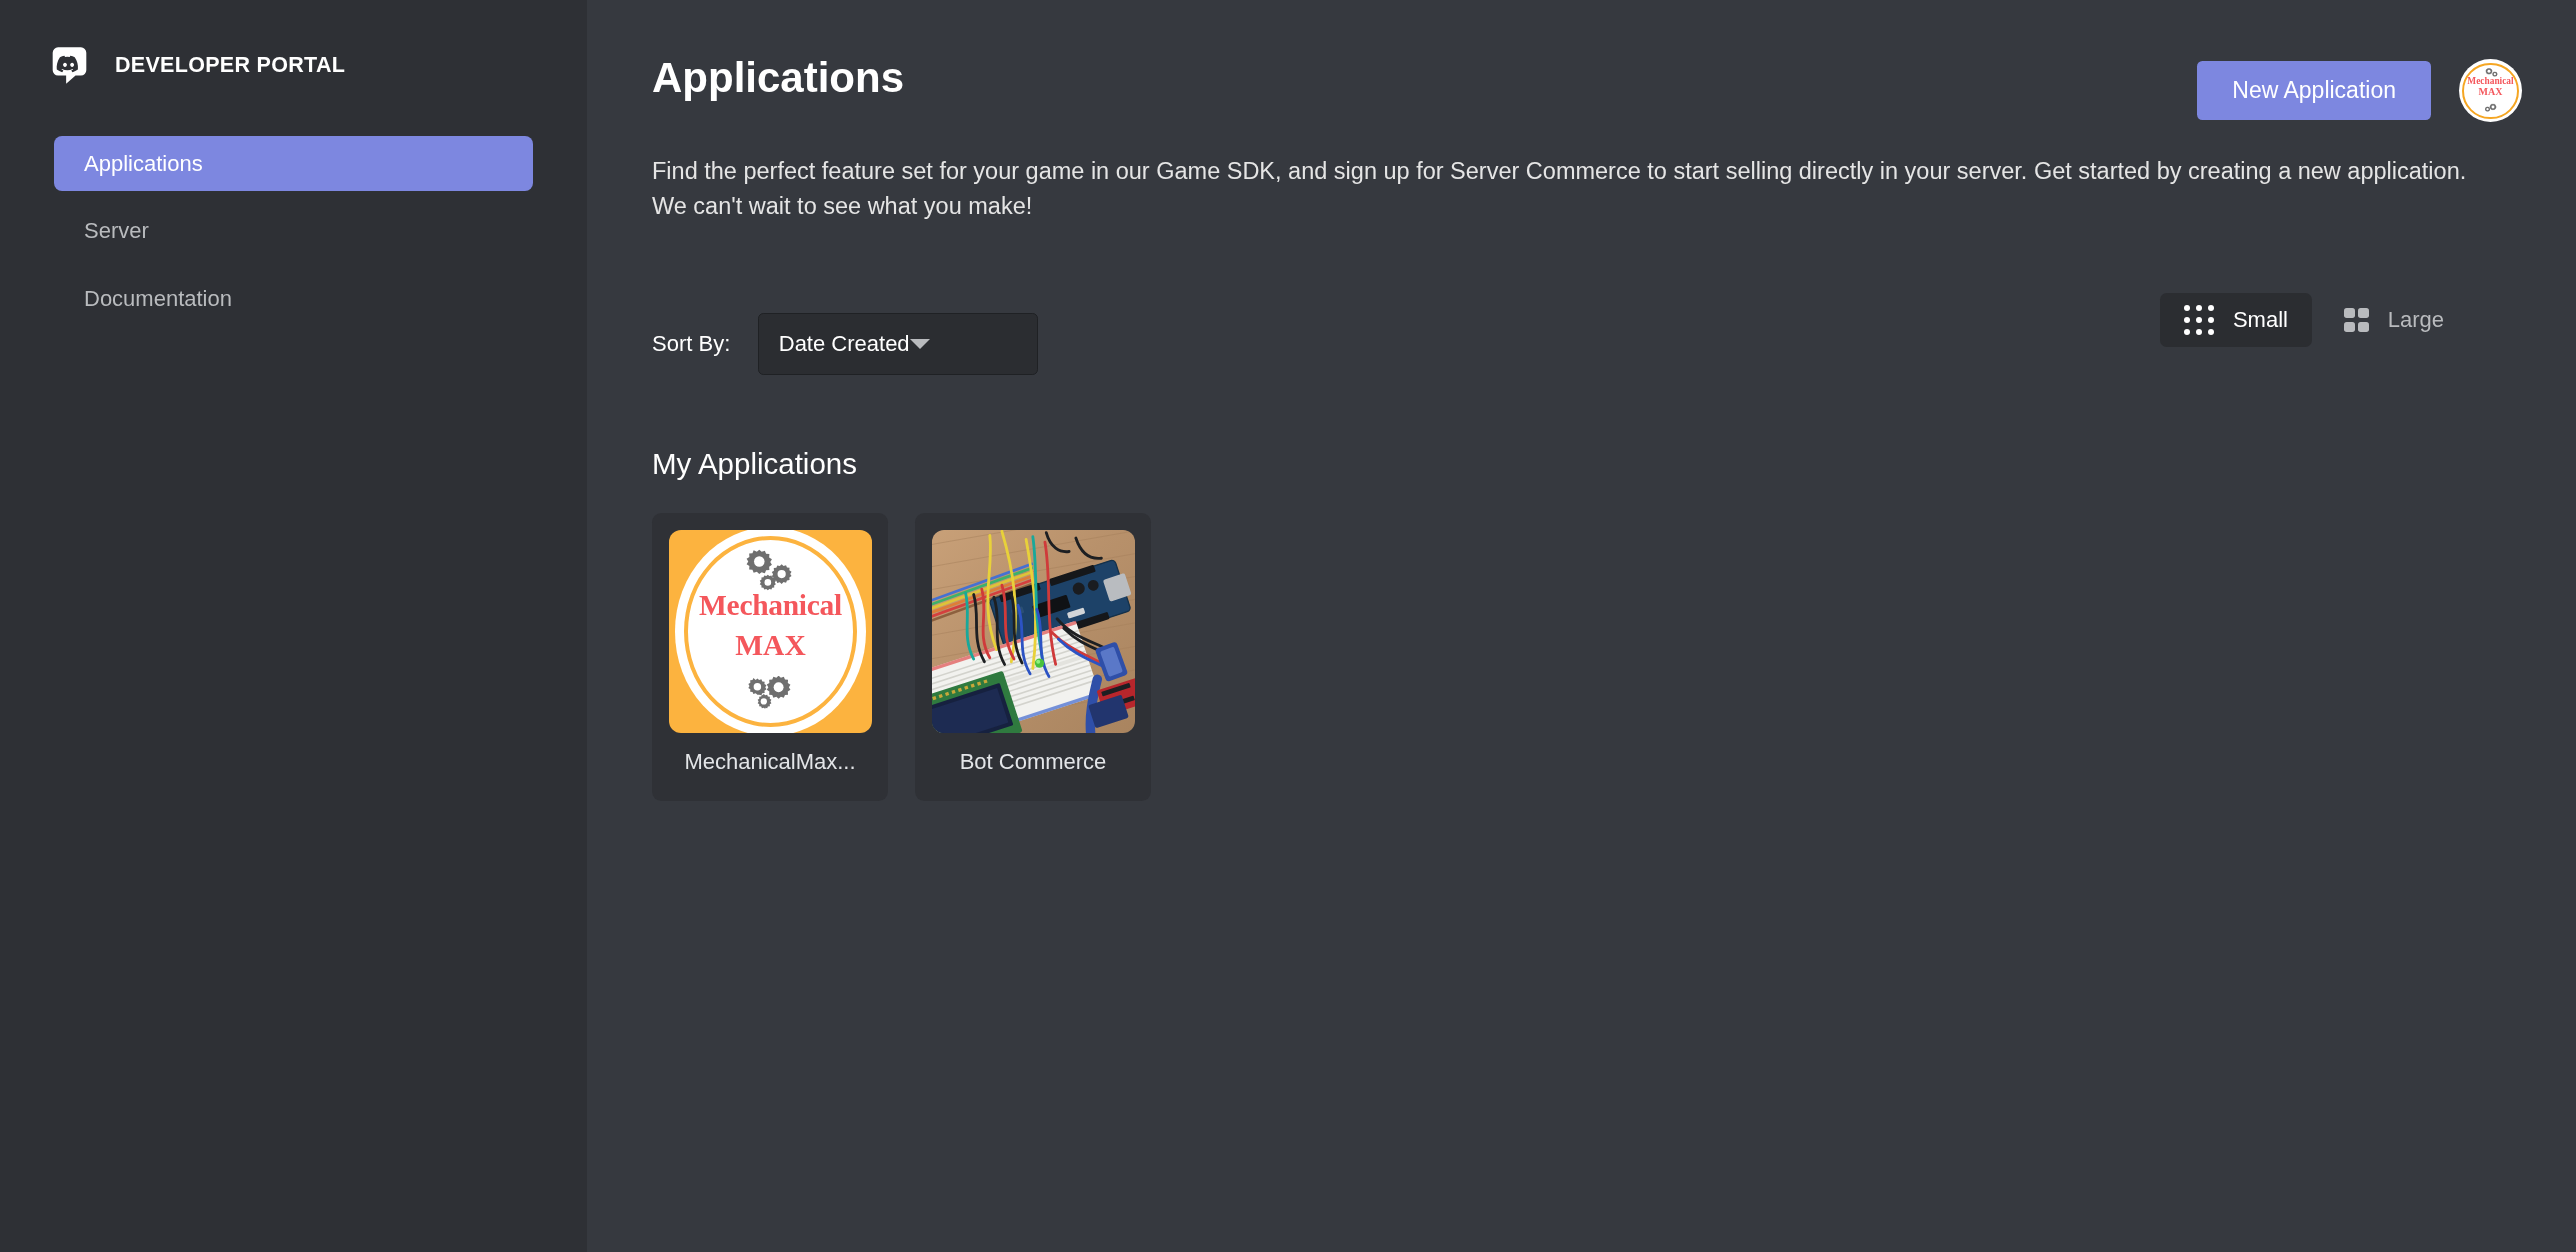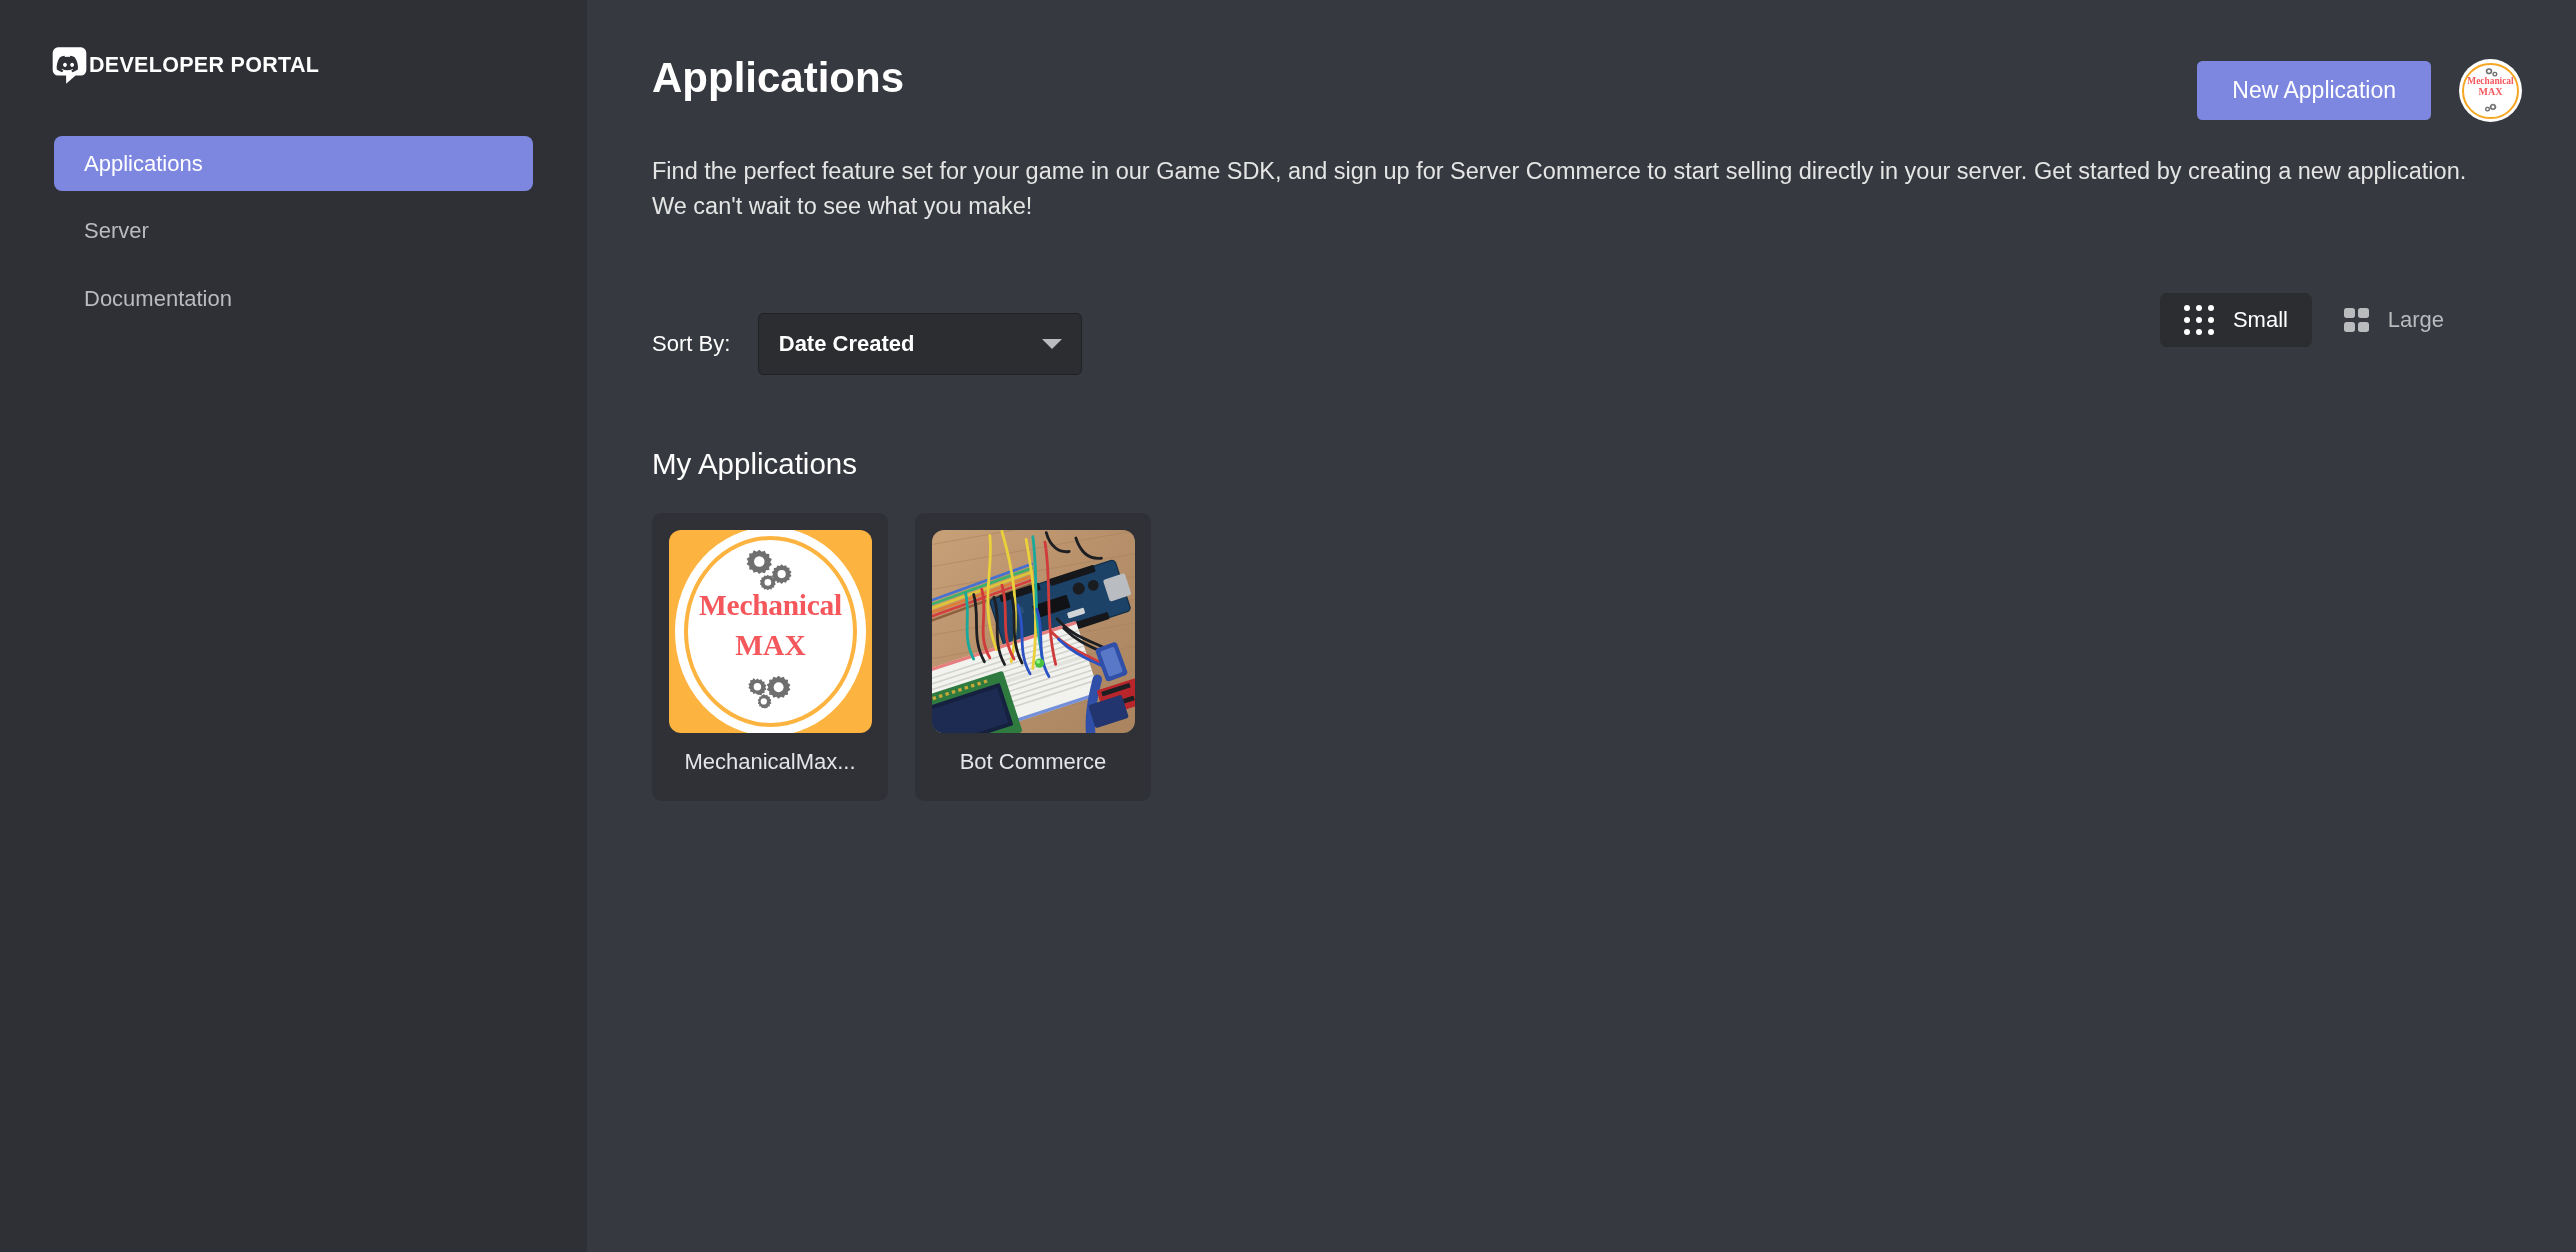--- a/index.html
+++ b/index.html
@@ -22,21 +22,21 @@
     width: 587px;
     height: 1252px;
     background: #2e3035;
     flex: 0 0 587px;
     padding-top: 42px;
   }
 
   .brand {
     display: flex;
     align-items: center;
-    gap: 0;
+    gap: 26px;
     padding: 0 0 0 50px;
     height: 47px;
   }
 
   .brand-logo {
     width: 39px;
     height: 39px;
     flex: 0 0 39px;
     position: relative;
   }
@@ -182,27 +182,26 @@
     font-size: 22px;
     color: #ffffff;
     white-space: nowrap;
   }
 
   .select {
     background: #2b2d31;
     border: 1.3px solid #1f2124;
     border-radius: 5.4px;
     height: 62px;
-    width: 324px;
+    width: 280px;
     display: flex;
     align-items: center;
     padding: 0 19px 0 19.5px;
-    justify-content: space-between;
+    justify-content: flex-start;
     cursor: pointer;
-    font-weight: bold;
   }
 
   .select-value {
     font-size: 22px;
     color: #ffffff;
   }
 
   .caret {
     width: 0; height: 0;
     border-left: 10px solid transparent;

